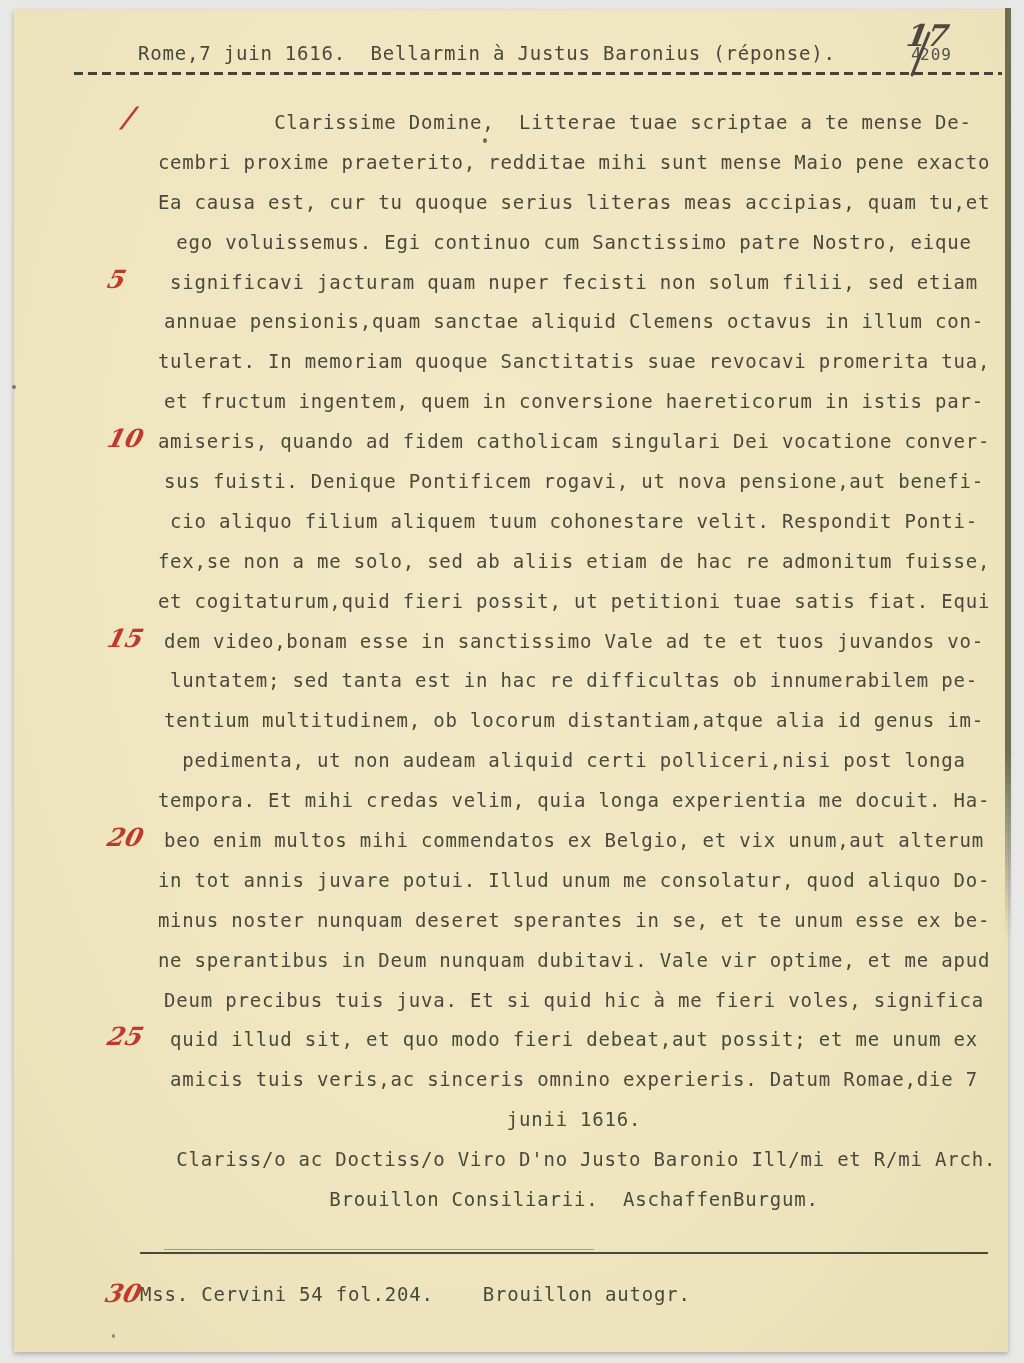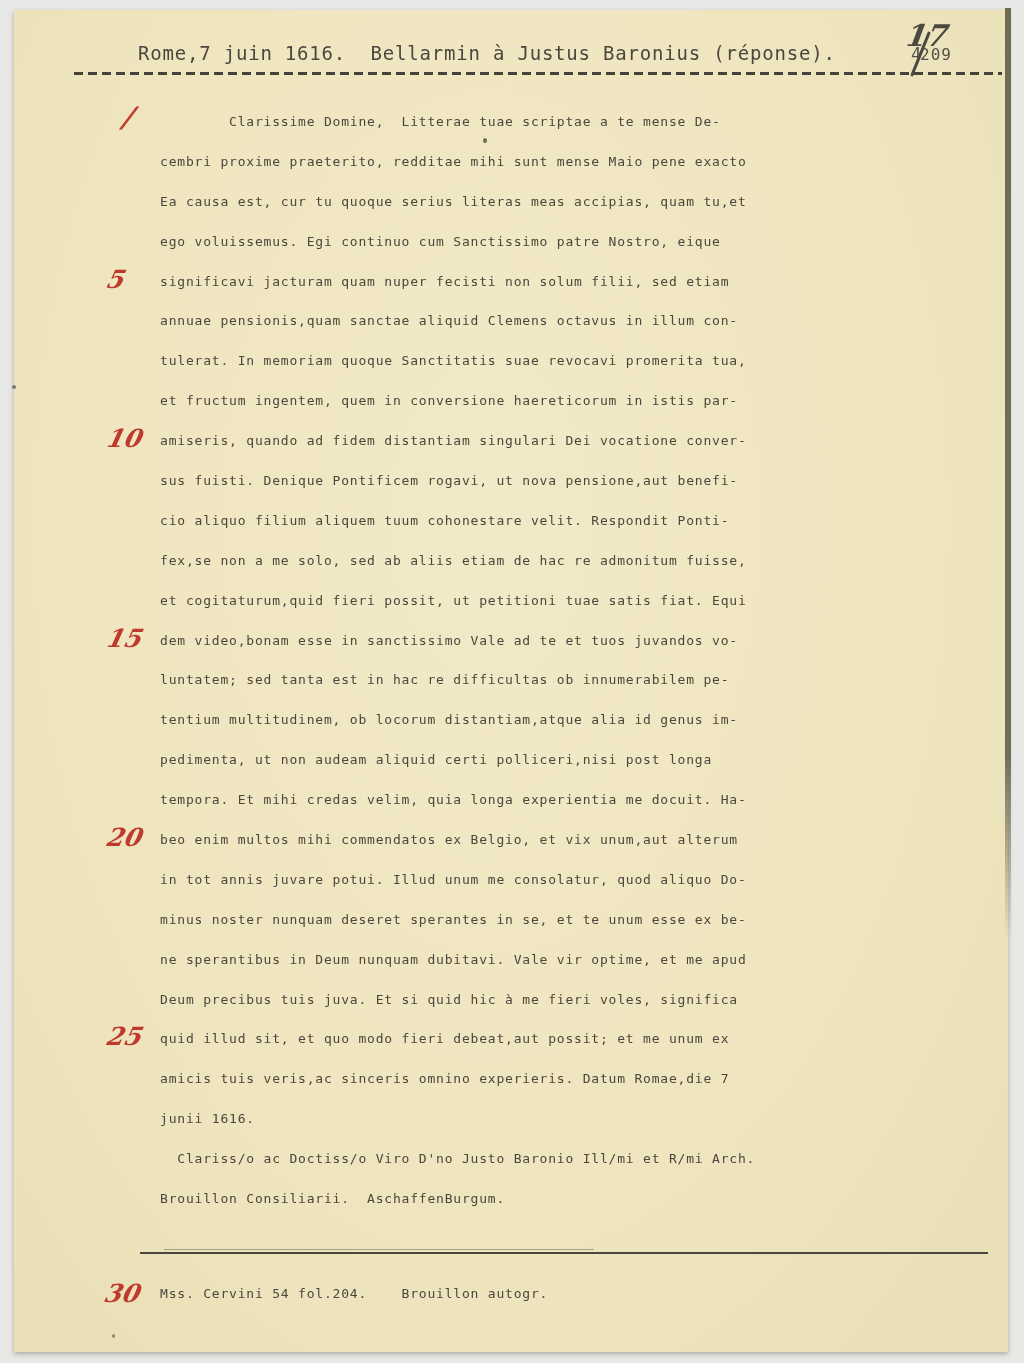--- a/index.html
+++ b/index.html
@@ -5,20 +5,21 @@
   html,body{margin:0;padding:0;}
   body{
     width:1024px;height:1363px;position:relative;overflow:hidden;
     background:#e8e8e6;
     font-family:"DejaVu Sans Mono", monospace;
   }
   .paper{
     position:absolute;left:14px;top:10px;width:994px;height:1342px;
     background:radial-gradient(ellipse at 48% 38%, #f2e9c8 0%, #efe5bf 55%, #e9dfb6 100%);
     box-shadow:0 2px 5px rgba(60,55,40,.35);
+    text-align:center;
   }
   .edge-line{
     position:absolute;left:1005px;top:8px;width:6px;height:932px;
     background:linear-gradient(to bottom, #6f6b53 0%, #716d55 80%, rgba(113,109,85,0) 100%);
   }
   .typed{color:#4b473d;font-size:19px;letter-spacing:0.8px;white-space:pre;}
   .header-title{position:absolute;left:124px;top:32px;}
   .pagenum{position:absolute;top:34px;right:56px;white-space:nowrap;}
   .pagenum .pn-typed{font-size:16px;color:#55514a;letter-spacing:1px;}
   .pn-struck{font-size:17px;color:#55514a;margin-right:-2px;}
@@ -31,22 +32,22 @@
     position:absolute;left:8px;top:-14px;width:3px;height:48px;
     background:#4c4a40;transform:rotate(22deg);border-radius:2px;
   }
   .dashes{
     position:absolute;left:60px;top:62px;width:928px;height:3px;
     background:repeating-linear-gradient(90deg, #46423a 0px, #46423a 9px, rgba(0,0,0,0) 9px, rgba(0,0,0,0) 14px);
   }
   .lines{position:absolute;left:126px;top:100px;right:0;}
   .line{position:relative;height:39.9px;}
   .ltext{
-    display:block;color:#4b473d;font-size:13px;letter-spacing:0.8px;
-    white-space:pre;line-height:24px;margin-left:20px;
+    display:block;color:#4b473d;font-size:19px;letter-spacing:0.8px;
+    white-space:pre;line-height:24px;
   }
   .marker{
     position:absolute;left:-32px;top:-4px;
     font-family:"DejaVu Serif", serif;font-style:italic;font-weight:bold;
     font-size:25px;color:#c03a2c;transform:skewX(-14deg);
     line-height:28px;
   }
   .marker.first{left:-16px;font-size:28px;top:-6px;}
   .sep{position:absolute;left:126px;top:1242px;width:848px;height:2px;background:#4b473d;}
   .sep-ghost{position:absolute;left:150px;top:1239px;width:430px;height:1px;background:rgba(75,71,61,.45);}
@@ -94,21 +95,21 @@
         <span class="ltext">annuae pensionis,quam sanctae aliquid Clemens octavus in illum con-</span>
       </div>
       <div class="line">
         <span class="ltext">tulerat. In memoriam quoque Sanctitatis suae revocavi promerita tua,</span>
       </div>
       <div class="line">
         <span class="ltext">et fructum ingentem, quem in conversione haereticorum in istis par-</span>
       </div>
       <div class="line">
         <span class="marker">10</span>
-        <span class="ltext">amiseris, quando ad fidem distantiam singulari Dei vocatione conver-</span>
+        <span class="ltext">amiseris, quando ad fidem catholicam singulari Dei vocatione conver-</span>
       </div>
       <div class="line">
         <span class="ltext">sus fuisti. Denique Pontificem rogavi, ut nova pensione,aut benefi-</span>
       </div>
       <div class="line">
         <span class="ltext">cio aliquo filium aliquem tuum cohonestare velit. Respondit Ponti-</span>
       </div>
       <div class="line">
         <span class="ltext">fex,se non a me solo, sed ab aliis etiam de hac re admonitum fuisse,</span>
       </div>

